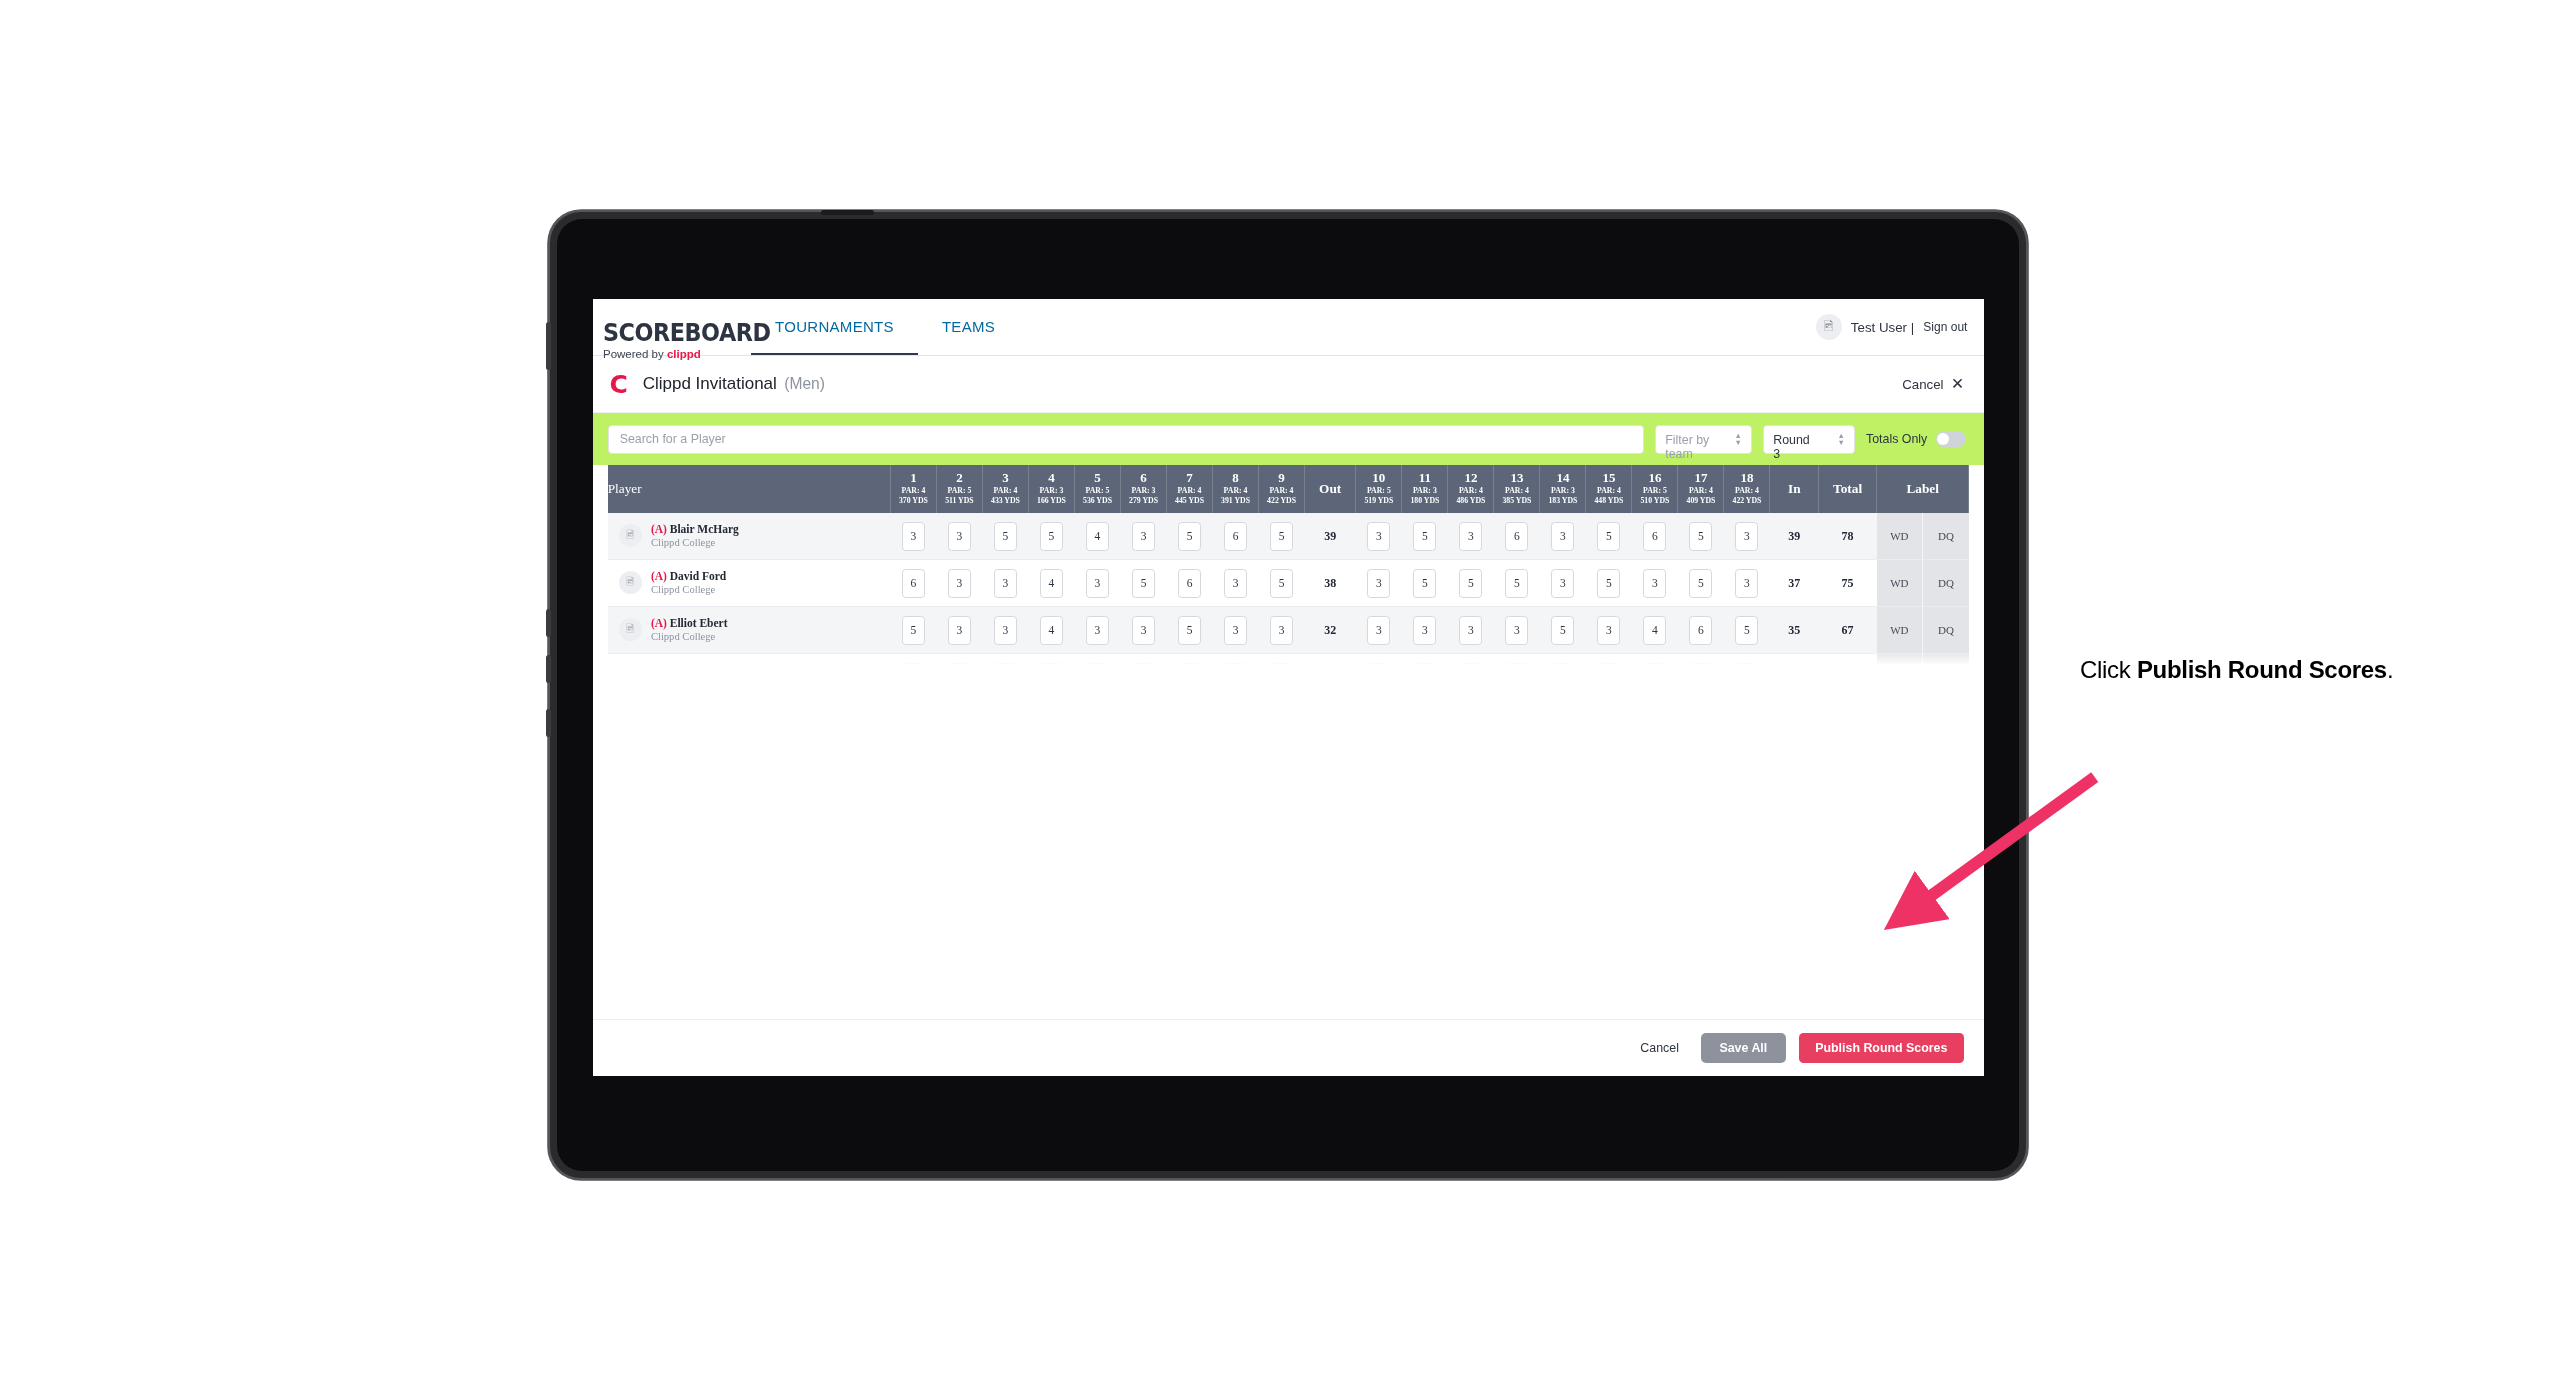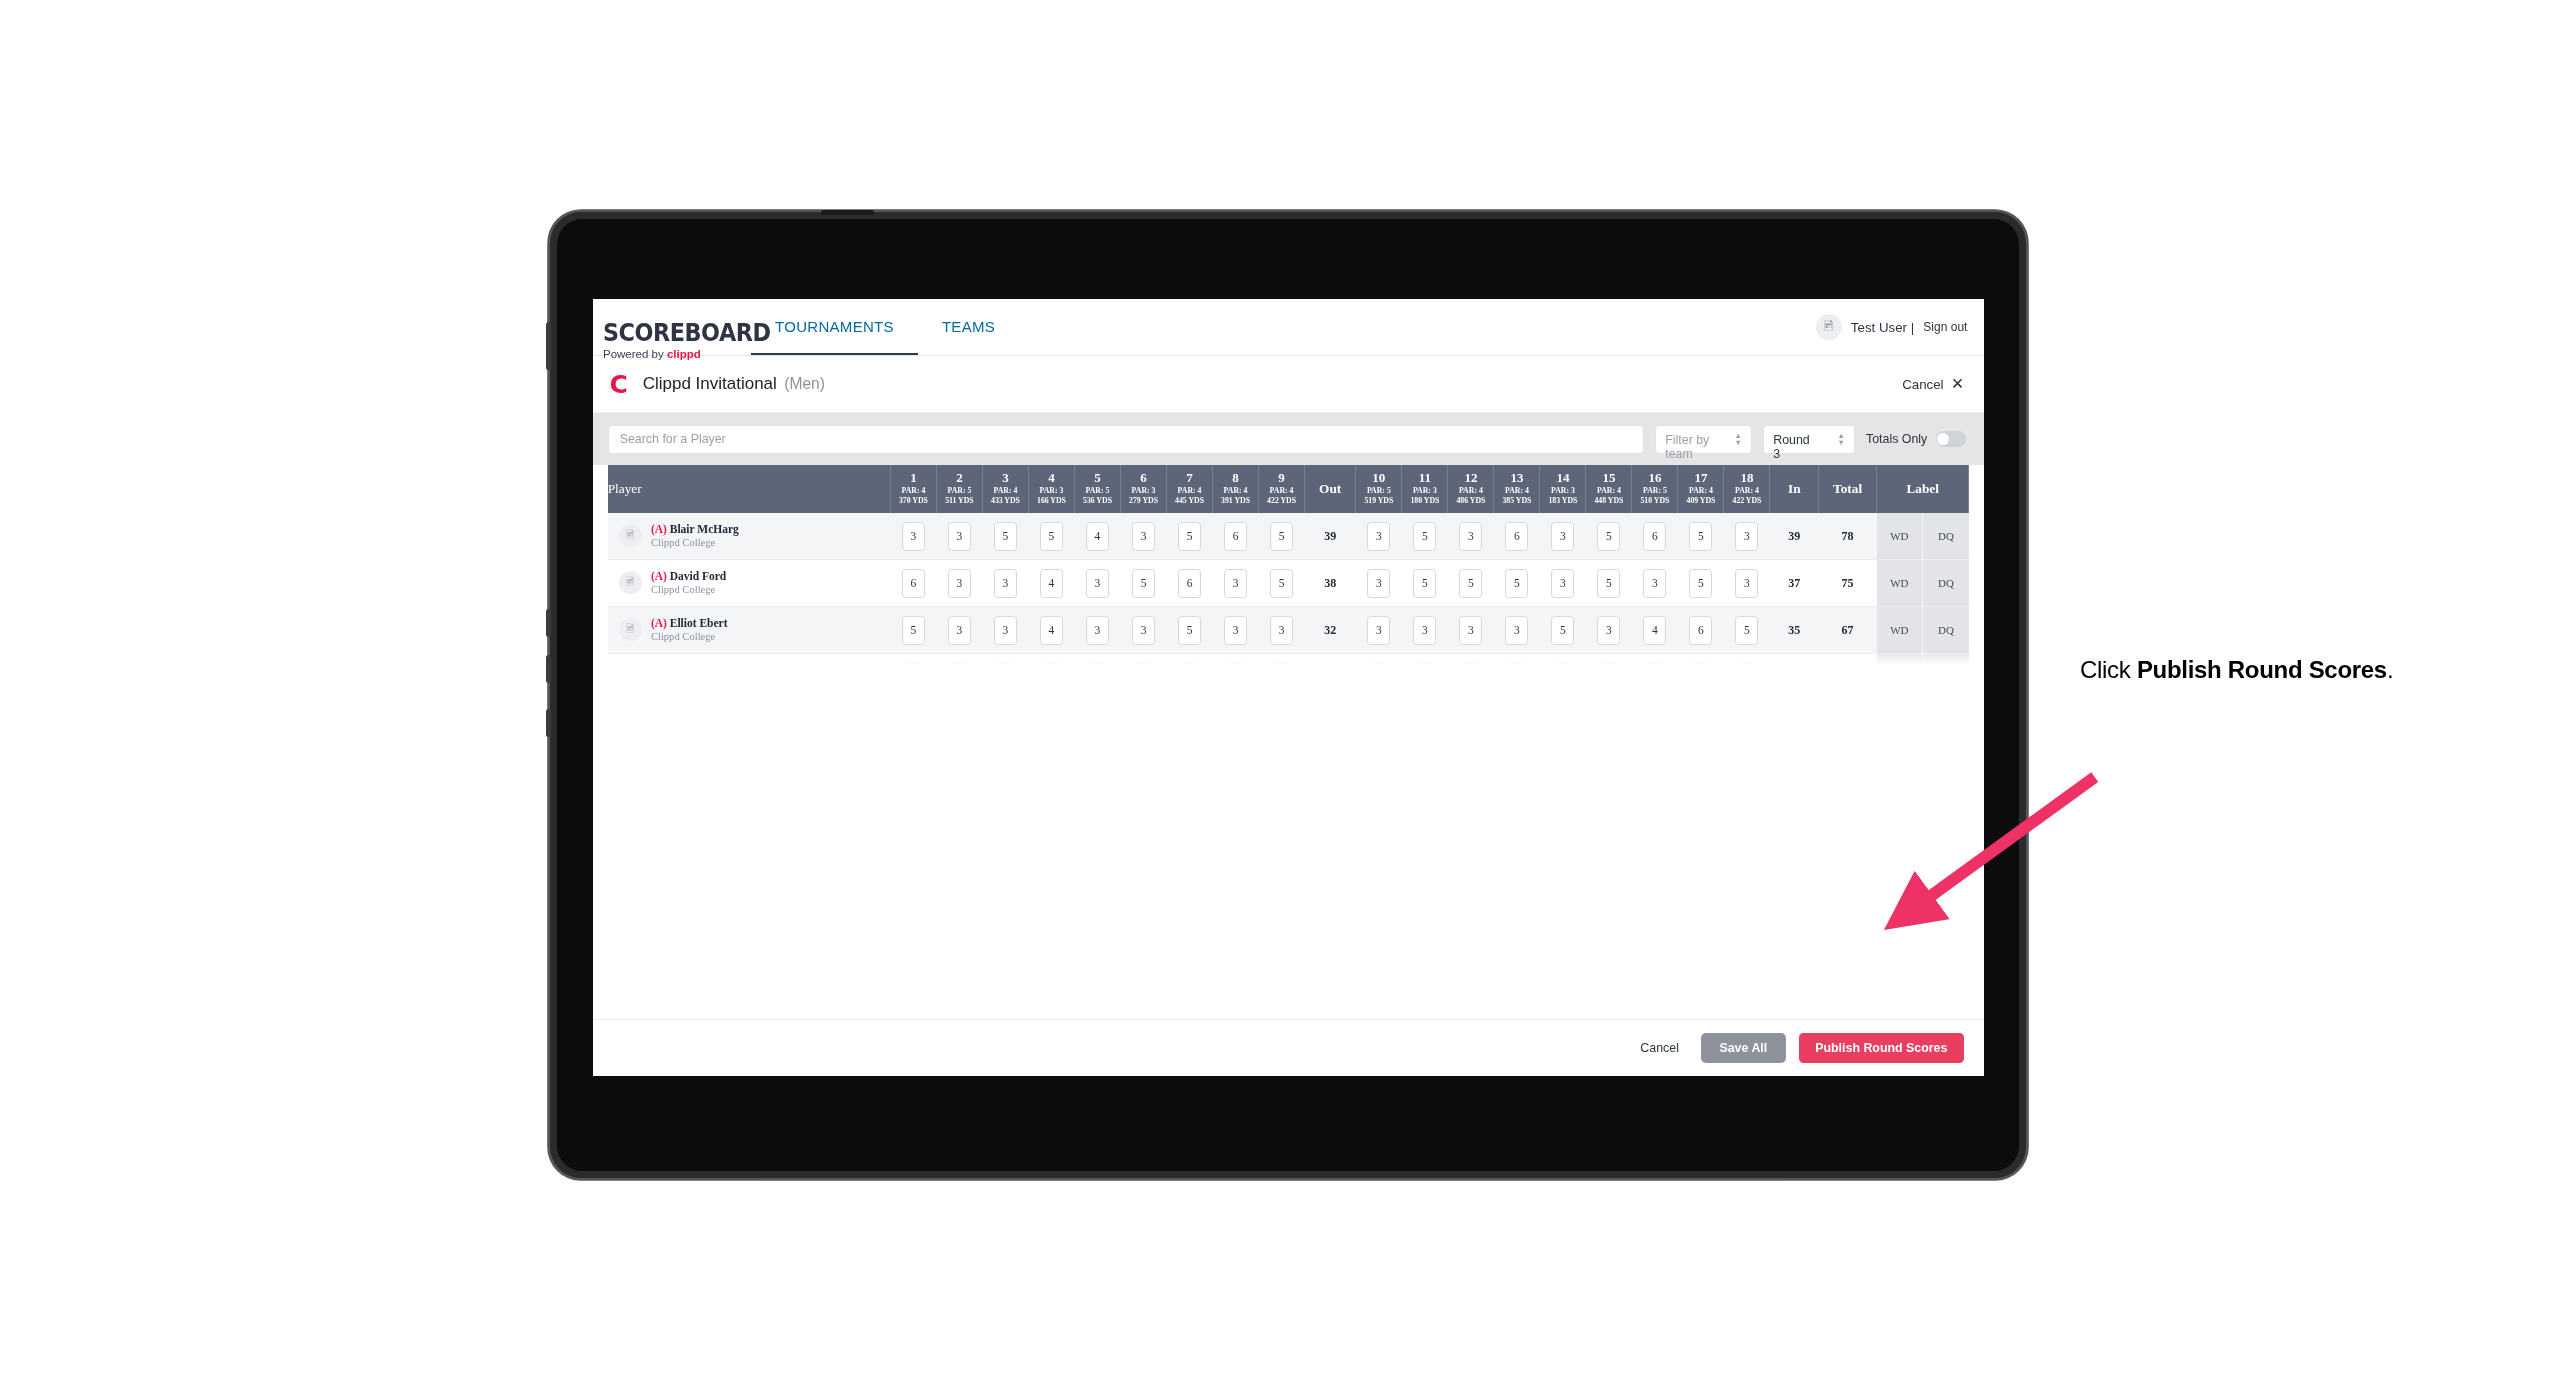--- a/index.html
+++ b/index.html
@@ -94,21 +94,21 @@
   }
   .stab {
     font-size:13px; color:#cfd4dd; padding:6.4px 12px; border-radius:4.6px;
     cursor:pointer; white-space:nowrap;
   }
   .stab.active { background:#ffffff; color:#222834; font-weight:bold; }
 
   
   #toolbar {
     height:52px; display:flex; align-items:center; gap:11px;
-    padding:0 14.7px; background:#e5e5e5;
+    padding:0 14.7px; background:#bef264;
   }
   #search-input {
     flex:1; height:29px; border:0.9px solid #dfe2e7; border-radius:4.6px;
     padding:0 11px; font-size:12.4px; color:#4a505c;
     font-family:"Liberation Sans", sans-serif; background:#fff; outline:none;
   }
   #search-input::placeholder { color:#9aa0ab; }
   .select-box {
     height:29px; border:0.9px solid #dfe2e7; border-radius:4.6px; background:#fff;
     display:flex; align-items:center; padding:0 9.2px; gap:20px; cursor:pointer;

